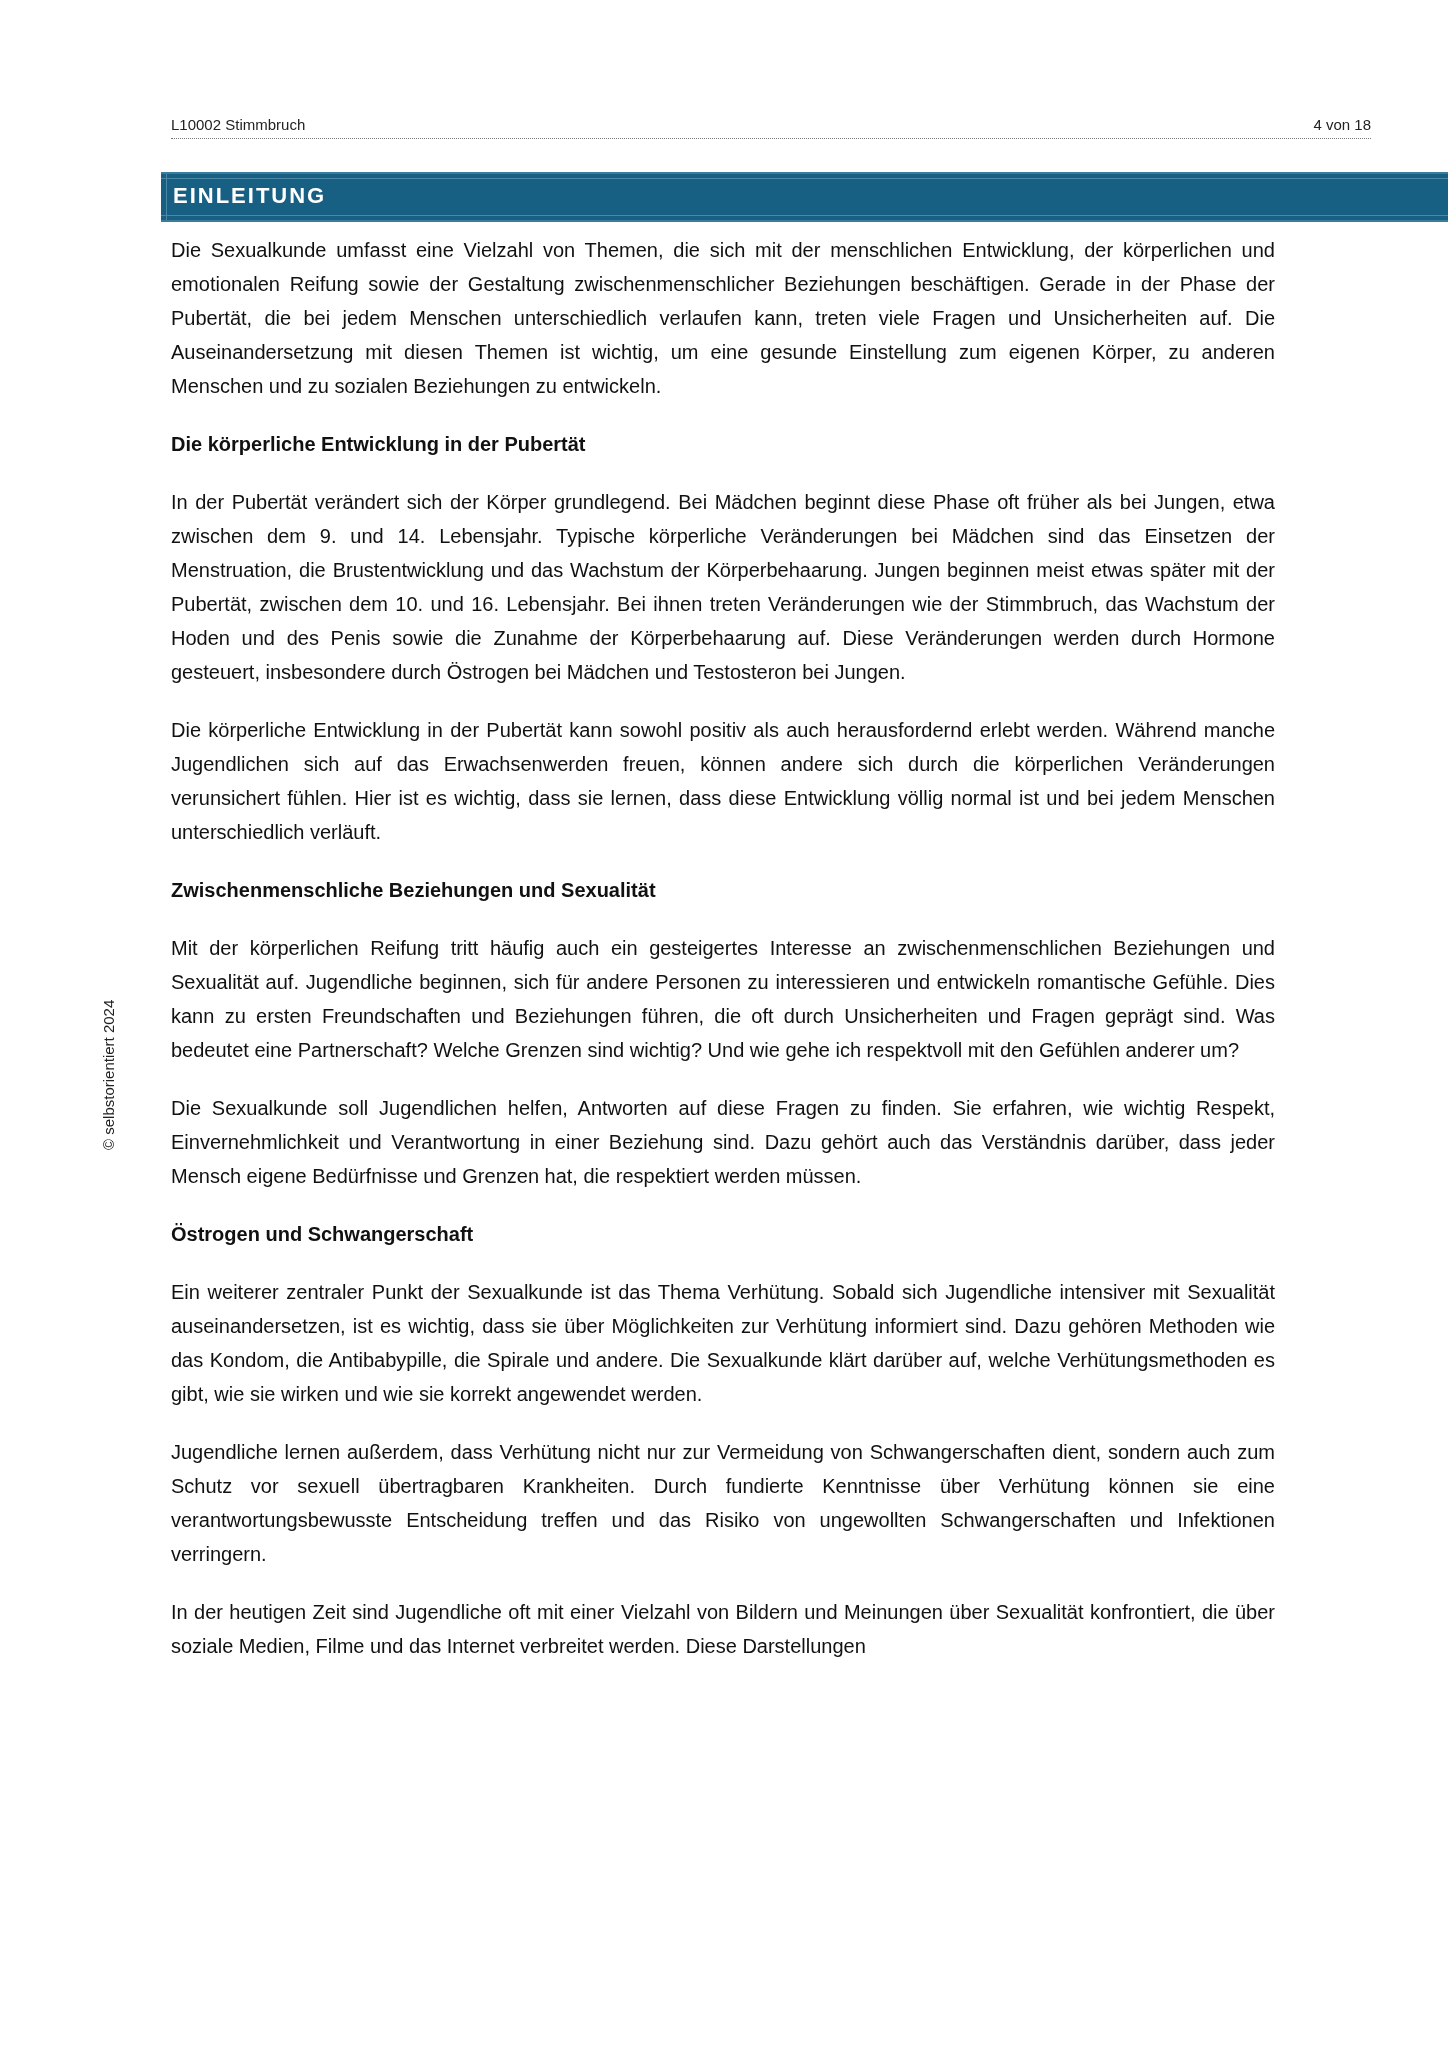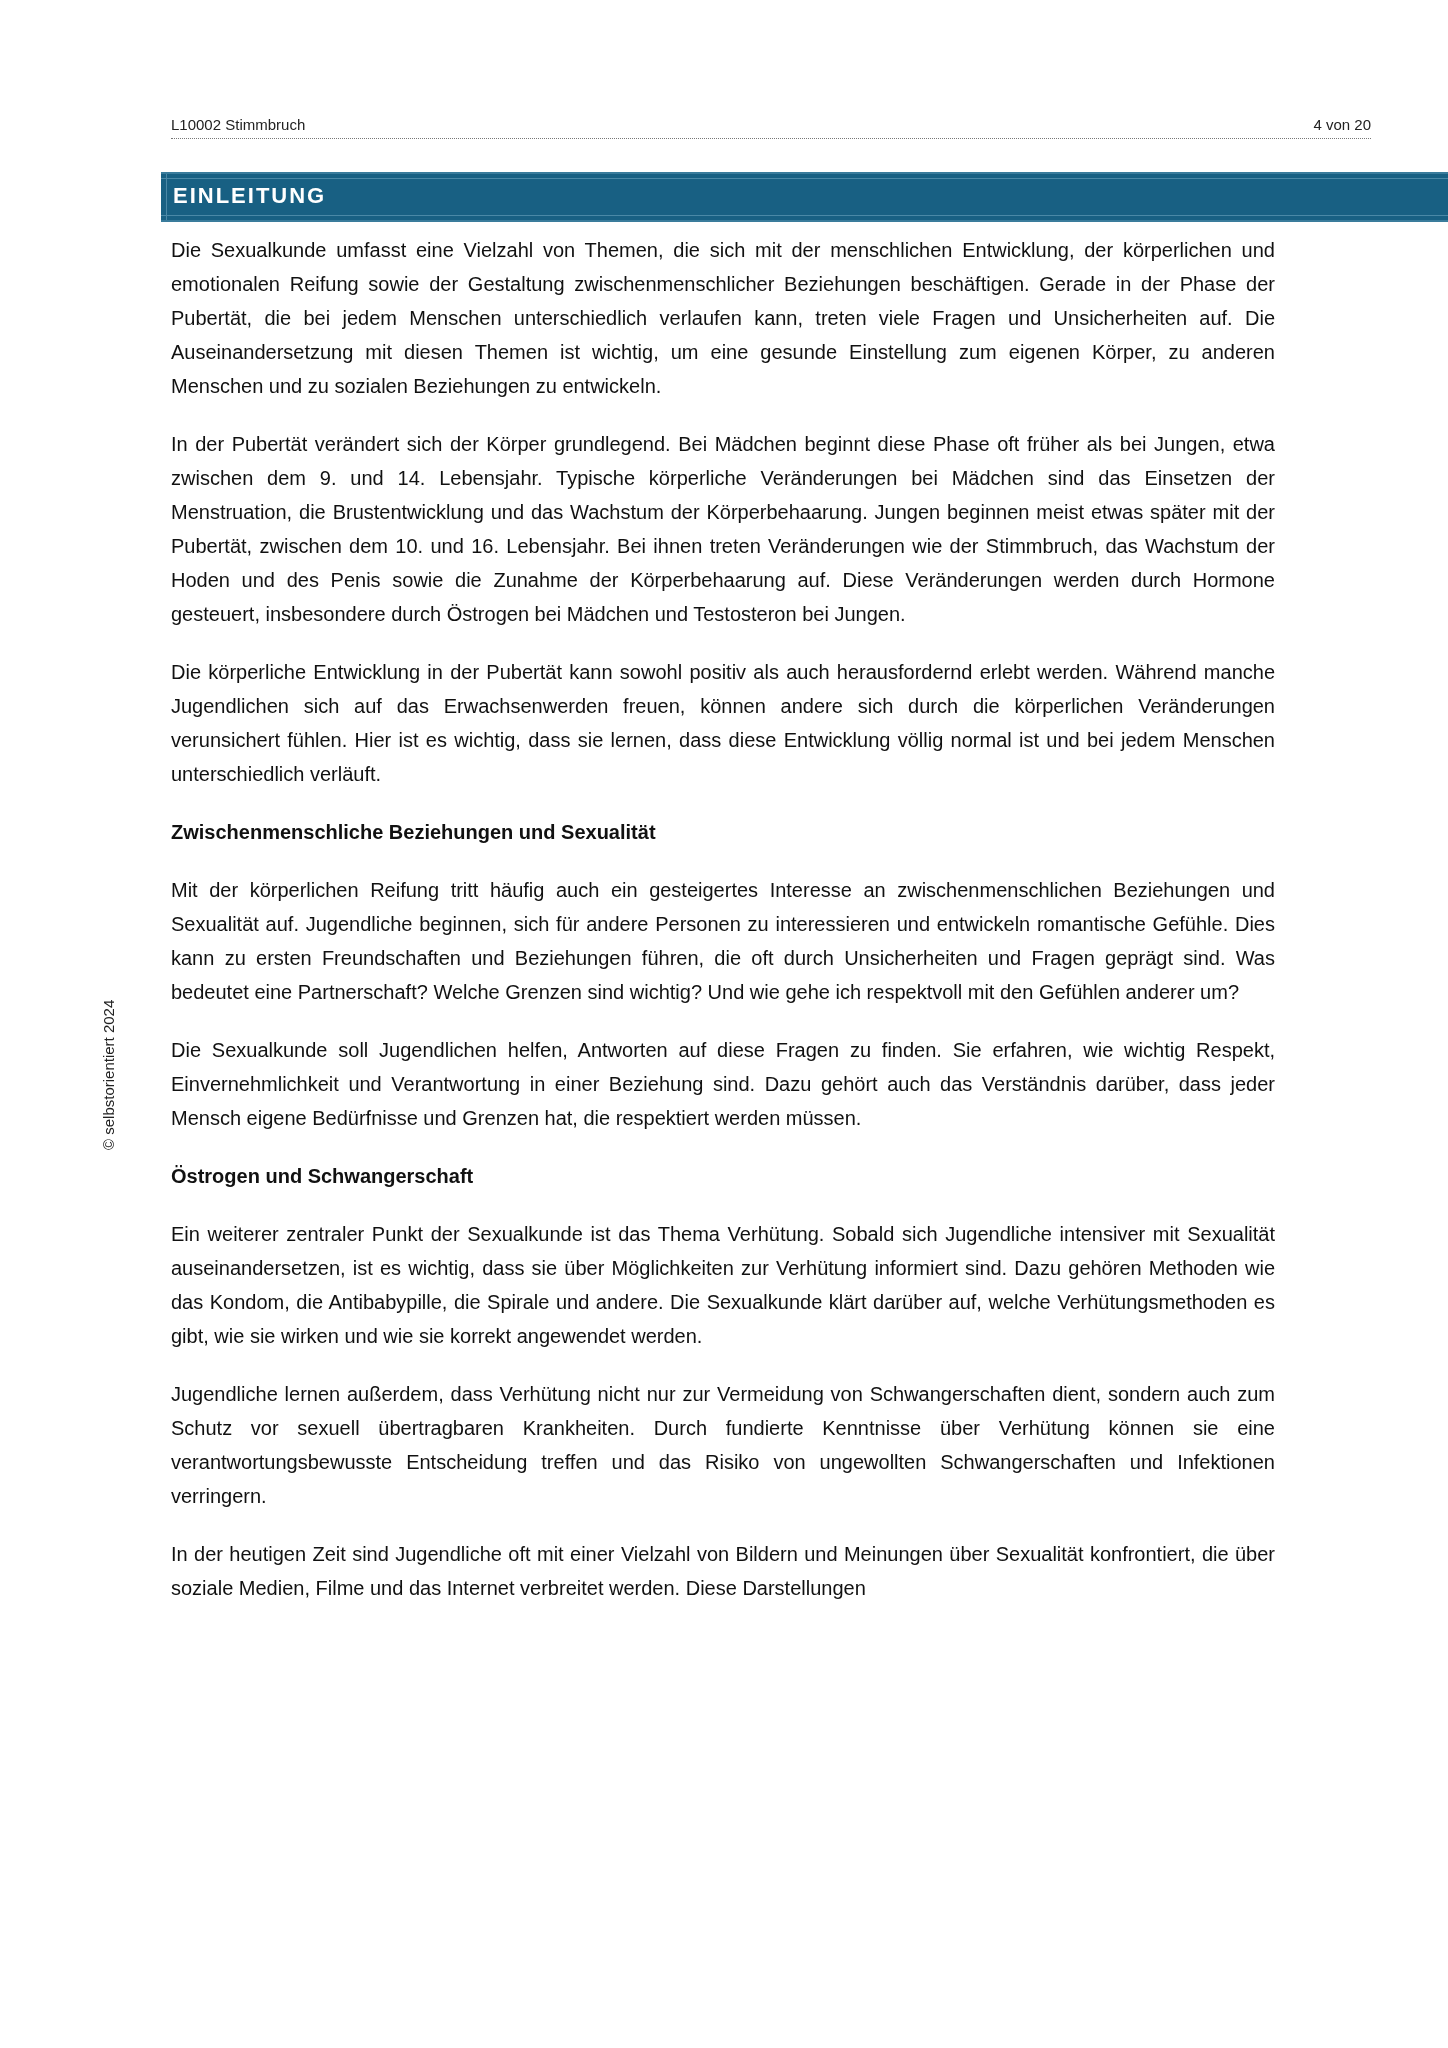--- a/index.html
+++ b/index.html
@@ -22,36 +22,37 @@
                   font-size: 22px; letter-spacing: 2px; }
   .content { position: absolute; left: 171px; top: 233px; width: 1104px; }
   .content p { margin: 0 0 24px 0; font-size: 20px; line-height: 34px; text-align: justify; }
   .content h3 { margin: 0 0 24px 0; font-size: 20px; line-height: 34px; font-weight: bold; }
 </style>
 </head>
 <body>
 
 <div class="page-header">
   <span class="left">L10002 Stimmbruch</span>
-  <span class="right">4 von 20</span>
+  <span class="right">4 von 18</span>
 </div>
 
 <div class="side-note">© selbstorientiert 2024</div>
 
 <div class="banner">
   <span class="edge-l"></span>
   <span class="edge-r"></span>
   <span class="banner-title">EINLEITUNG</span>
 </div>
 
 <div class="content">
   <section>
     <p>Die Sexualkunde umfasst eine Vielzahl von Themen, die sich mit der menschlichen Entwicklung, der körperlichen und emotionalen Reifung sowie der Gestaltung zwischenmenschlicher Beziehungen beschäftigen. Gerade in der Phase der Pubertät, die bei jedem Menschen unterschiedlich verlaufen kann, treten viele Fragen und Unsicherheiten auf. Die Auseinandersetzung mit diesen Themen ist wichtig, um eine gesunde Einstellung zum eigenen Körper, zu anderen Menschen und zu sozialen Beziehungen zu entwickeln.</p>
   </section>
   <section>
+    <h3>Die körperliche Entwicklung in der Pubertät</h3>
     <p>In der Pubertät verändert sich der Körper grundlegend. Bei Mädchen beginnt diese Phase oft früher als bei Jungen, etwa zwischen dem 9. und 14. Lebensjahr. Typische körperliche Veränderungen bei Mädchen sind das Einsetzen der Menstruation, die Brustentwicklung und das Wachstum der Körperbehaarung. Jungen beginnen meist etwas später mit der Pubertät, zwischen dem 10. und 16. Lebensjahr. Bei ihnen treten Veränderungen wie der Stimmbruch, das Wachstum der Hoden und des Penis sowie die Zunahme der Körperbehaarung auf. Diese Veränderungen werden durch Hormone gesteuert, insbesondere durch Östrogen bei Mädchen und Testosteron bei Jungen.</p>
     <p>Die körperliche Entwicklung in der Pubertät kann sowohl positiv als auch herausfordernd erlebt werden. Während manche Jugendlichen sich auf das Erwachsenwerden freuen, können andere sich durch die körperlichen Veränderungen verunsichert fühlen. Hier ist es wichtig, dass sie lernen, dass diese Entwicklung völlig normal ist und bei jedem Menschen unterschiedlich verläuft.</p>
   </section>
   <section>
     <h3>Zwischenmenschliche Beziehungen und Sexualität</h3>
     <p>Mit der körperlichen Reifung tritt häufig auch ein gesteigertes Interesse an zwischenmenschlichen Beziehungen und Sexualität auf. Jugendliche beginnen, sich für andere Personen zu interessieren und entwickeln romantische Gefühle. Dies kann zu ersten Freundschaften und Beziehungen führen, die oft durch Unsicherheiten und Fragen geprägt sind. Was bedeutet eine Partnerschaft? Welche Grenzen sind wichtig? Und wie gehe ich respektvoll mit den Gefühlen anderer um?</p>
     <p>Die Sexualkunde soll Jugendlichen helfen, Antworten auf diese Fragen zu finden. Sie erfahren, wie wichtig Respekt, Einvernehmlichkeit und Verantwortung in einer Beziehung sind. Dazu gehört auch das Verständnis darüber, dass jeder Mensch eigene Bedürfnisse und Grenzen hat, die respektiert werden müssen.</p>
   </section>
   <section>
     <h3>Östrogen und Schwangerschaft</h3>

